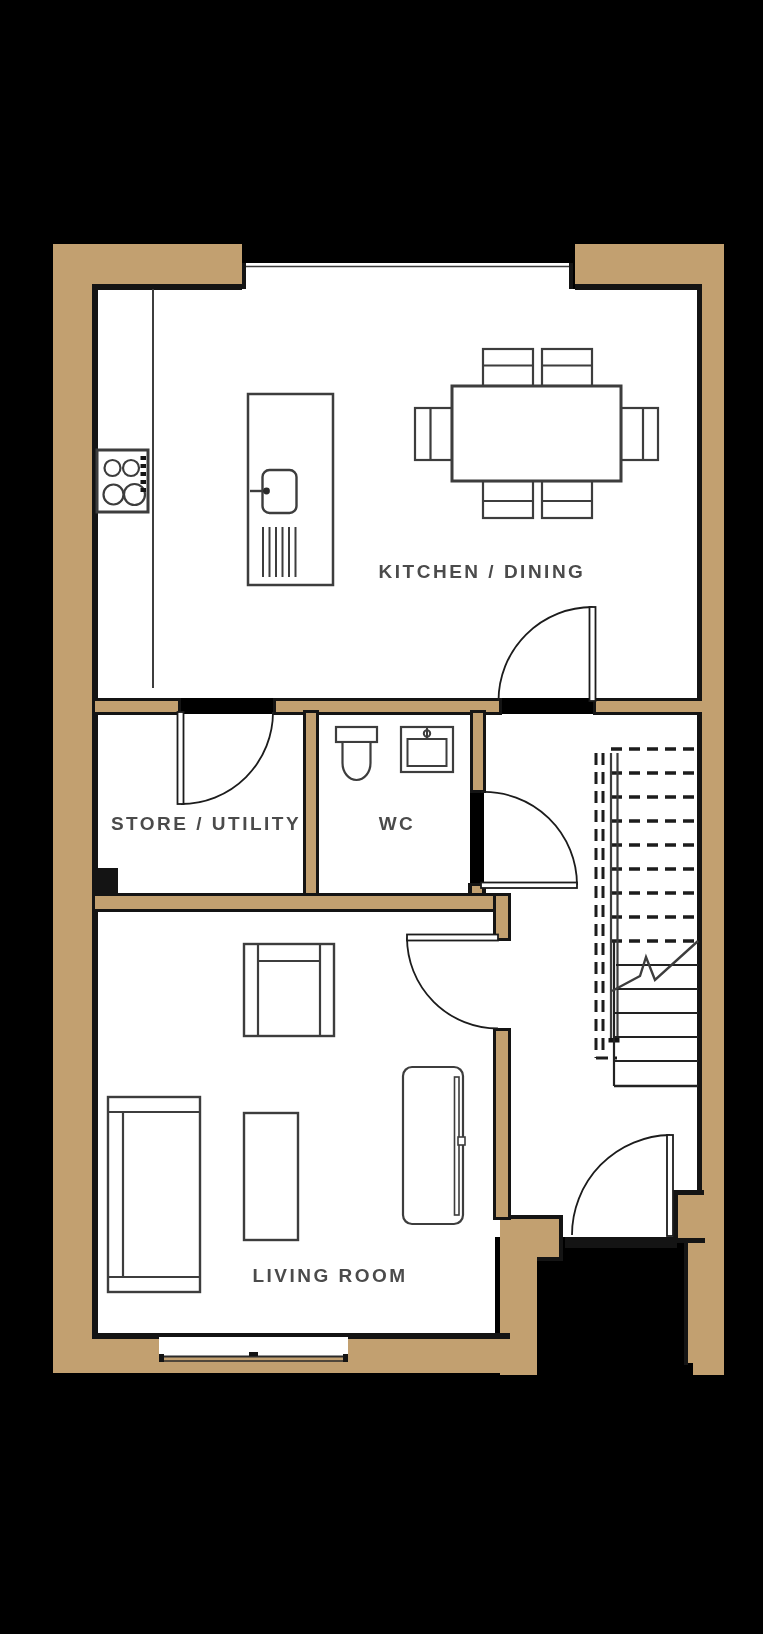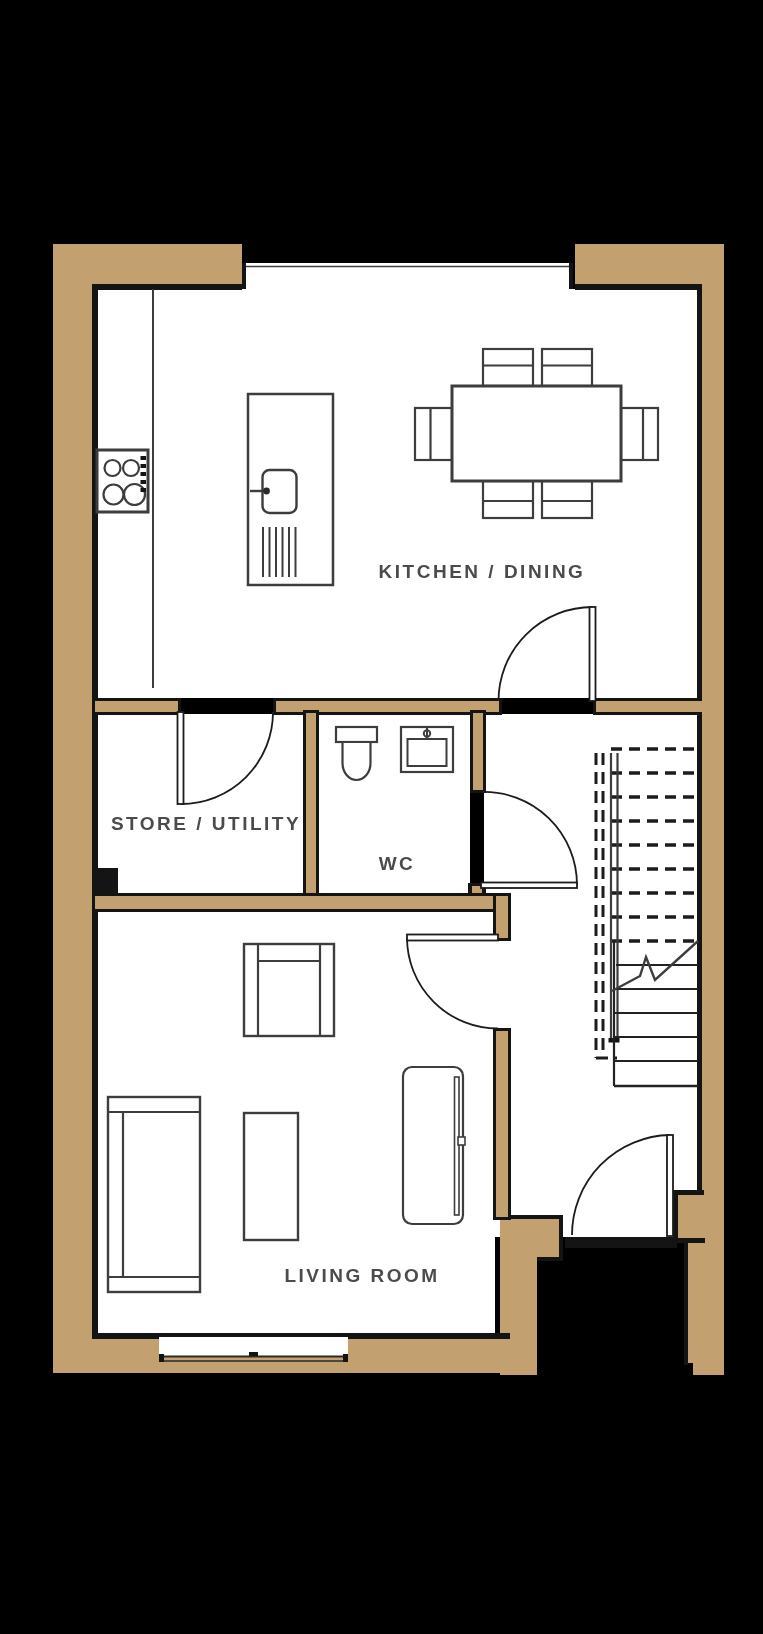--- a/index.html
+++ b/index.html
@@ -225,15 +225,15 @@
   <rect class="lnf" x="244" y="1113" width="54" height="127" stroke-width="2.4"></rect>
   <g>
     <rect class="lnf" x="403" y="1067" width="60" height="157" rx="9" stroke-width="2.2"></rect>
     <rect class="lnf" x="454.5" y="1077" width="4.5" height="138" stroke-width="1.6"></rect>
     <rect class="lnf" x="458" y="1137" width="7" height="8" stroke-width="1.6"></rect>
   </g>
 </svg>
 
   <div class="room-label" style="left:476px;top:572px;">KITCHEN / DINING</div>
   <div class="room-label" style="left:200px;top:824px;">STORE / UTILITY</div>
-  <div class="room-label" style="left:391px;top:824px;margin-top:40px;">WC</div>
-  <div class="room-label" style="left:356px;top:1276px;">LIVING ROOM</div>
+  <div class="room-label" style="left:391px;top:824px;">WC</div>
+  <div class="room-label" style="left:324px;top:1276px;">LIVING ROOM</div>
 </div>
 
 </body></html>

